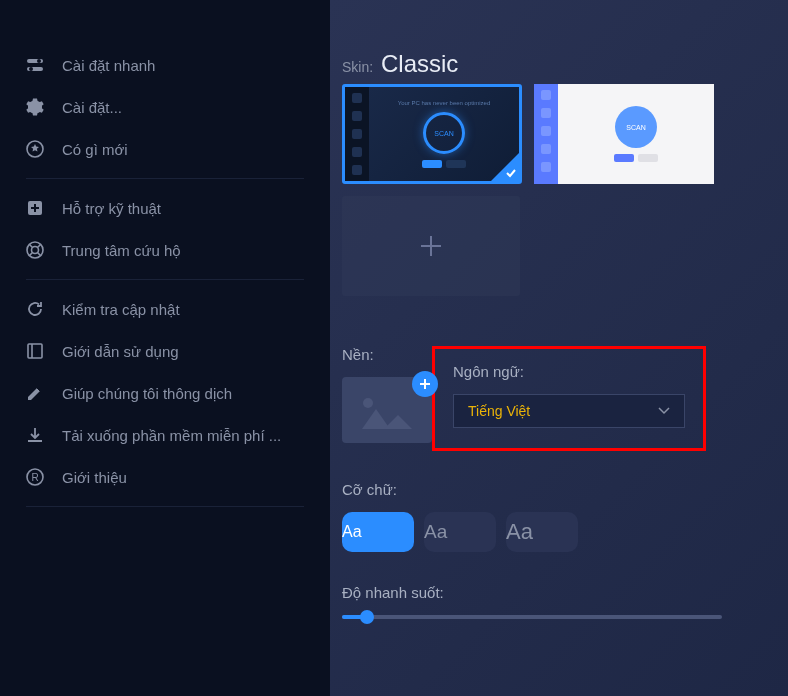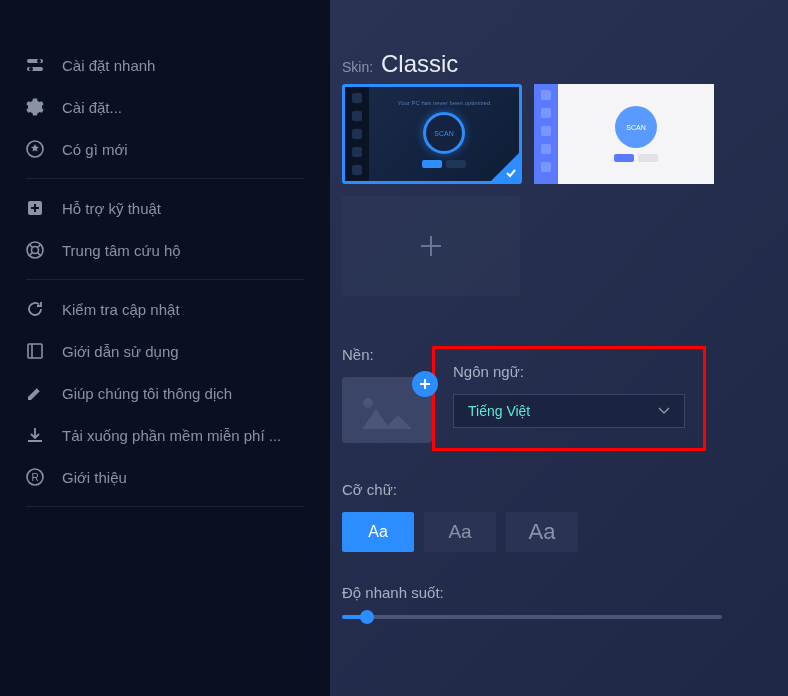--- a/index.html
+++ b/index.html
@@ -206,41 +206,41 @@
     .lang-select {
       margin-top: 14px;
       height: 34px;
       background: #1a2340;
       border: 1px solid #3a4568;
       display: flex;
       align-items: center;
       justify-content: space-between;
       padding: 0 14px;
       cursor: pointer;
-      color: #5eead4;
+      color: #eab308;
       font-size: 14px;
     }
     .font-section {
       margin-top: 30px;
     }
     .font-row {
       display: flex;
       gap: 10px;
       margin-top: 6px;
     }
     .font-btn {
       width: 72px;
       height: 40px;
       background: #2a3354;
       display: flex;
       align-items: center;
-      justify-content: center;
+      justify-content: flex-start;
       color: #8a92a6;
       cursor: pointer;
-      border-radius: 2px;
+      border-radius: 10px;
     }
     .font-btn.active {
       background: #2b8dff;
       color: #fff;
     }
     .font-btn .aa { font-size: 17px; }
     .opacity-section { margin-top: 32px; }
     .slider-track {
       width: 380px;
       height: 4px;

